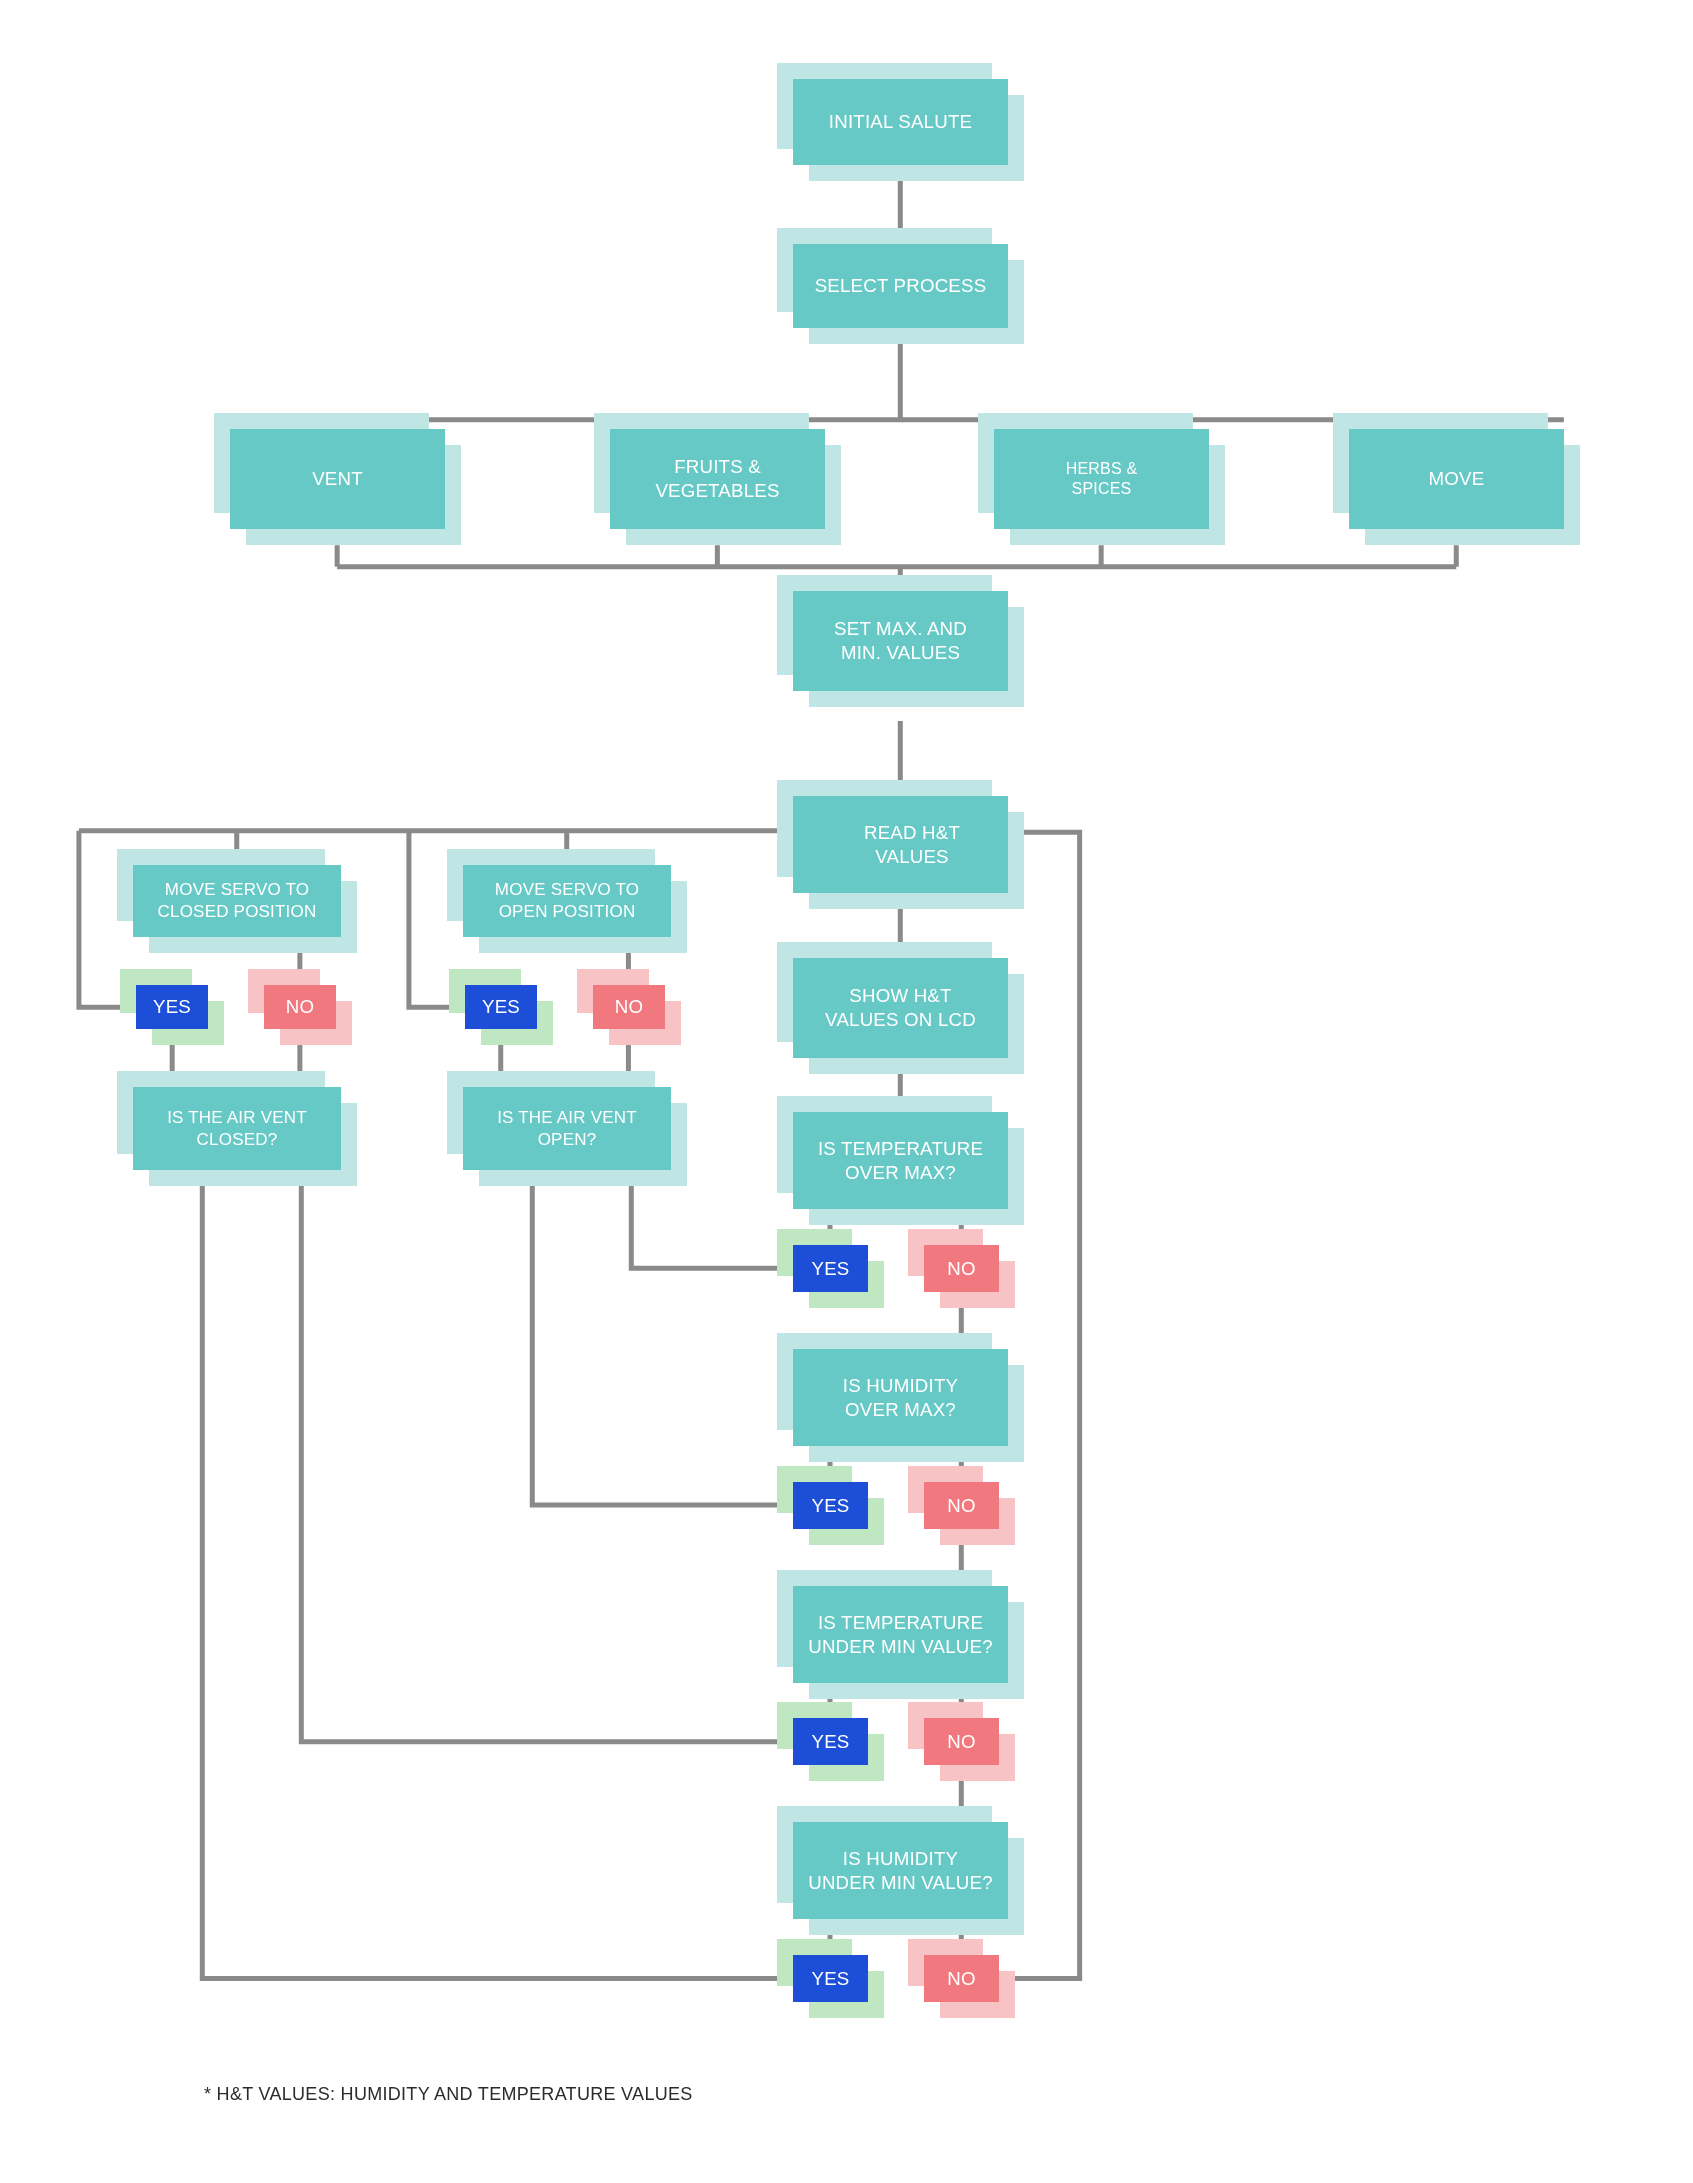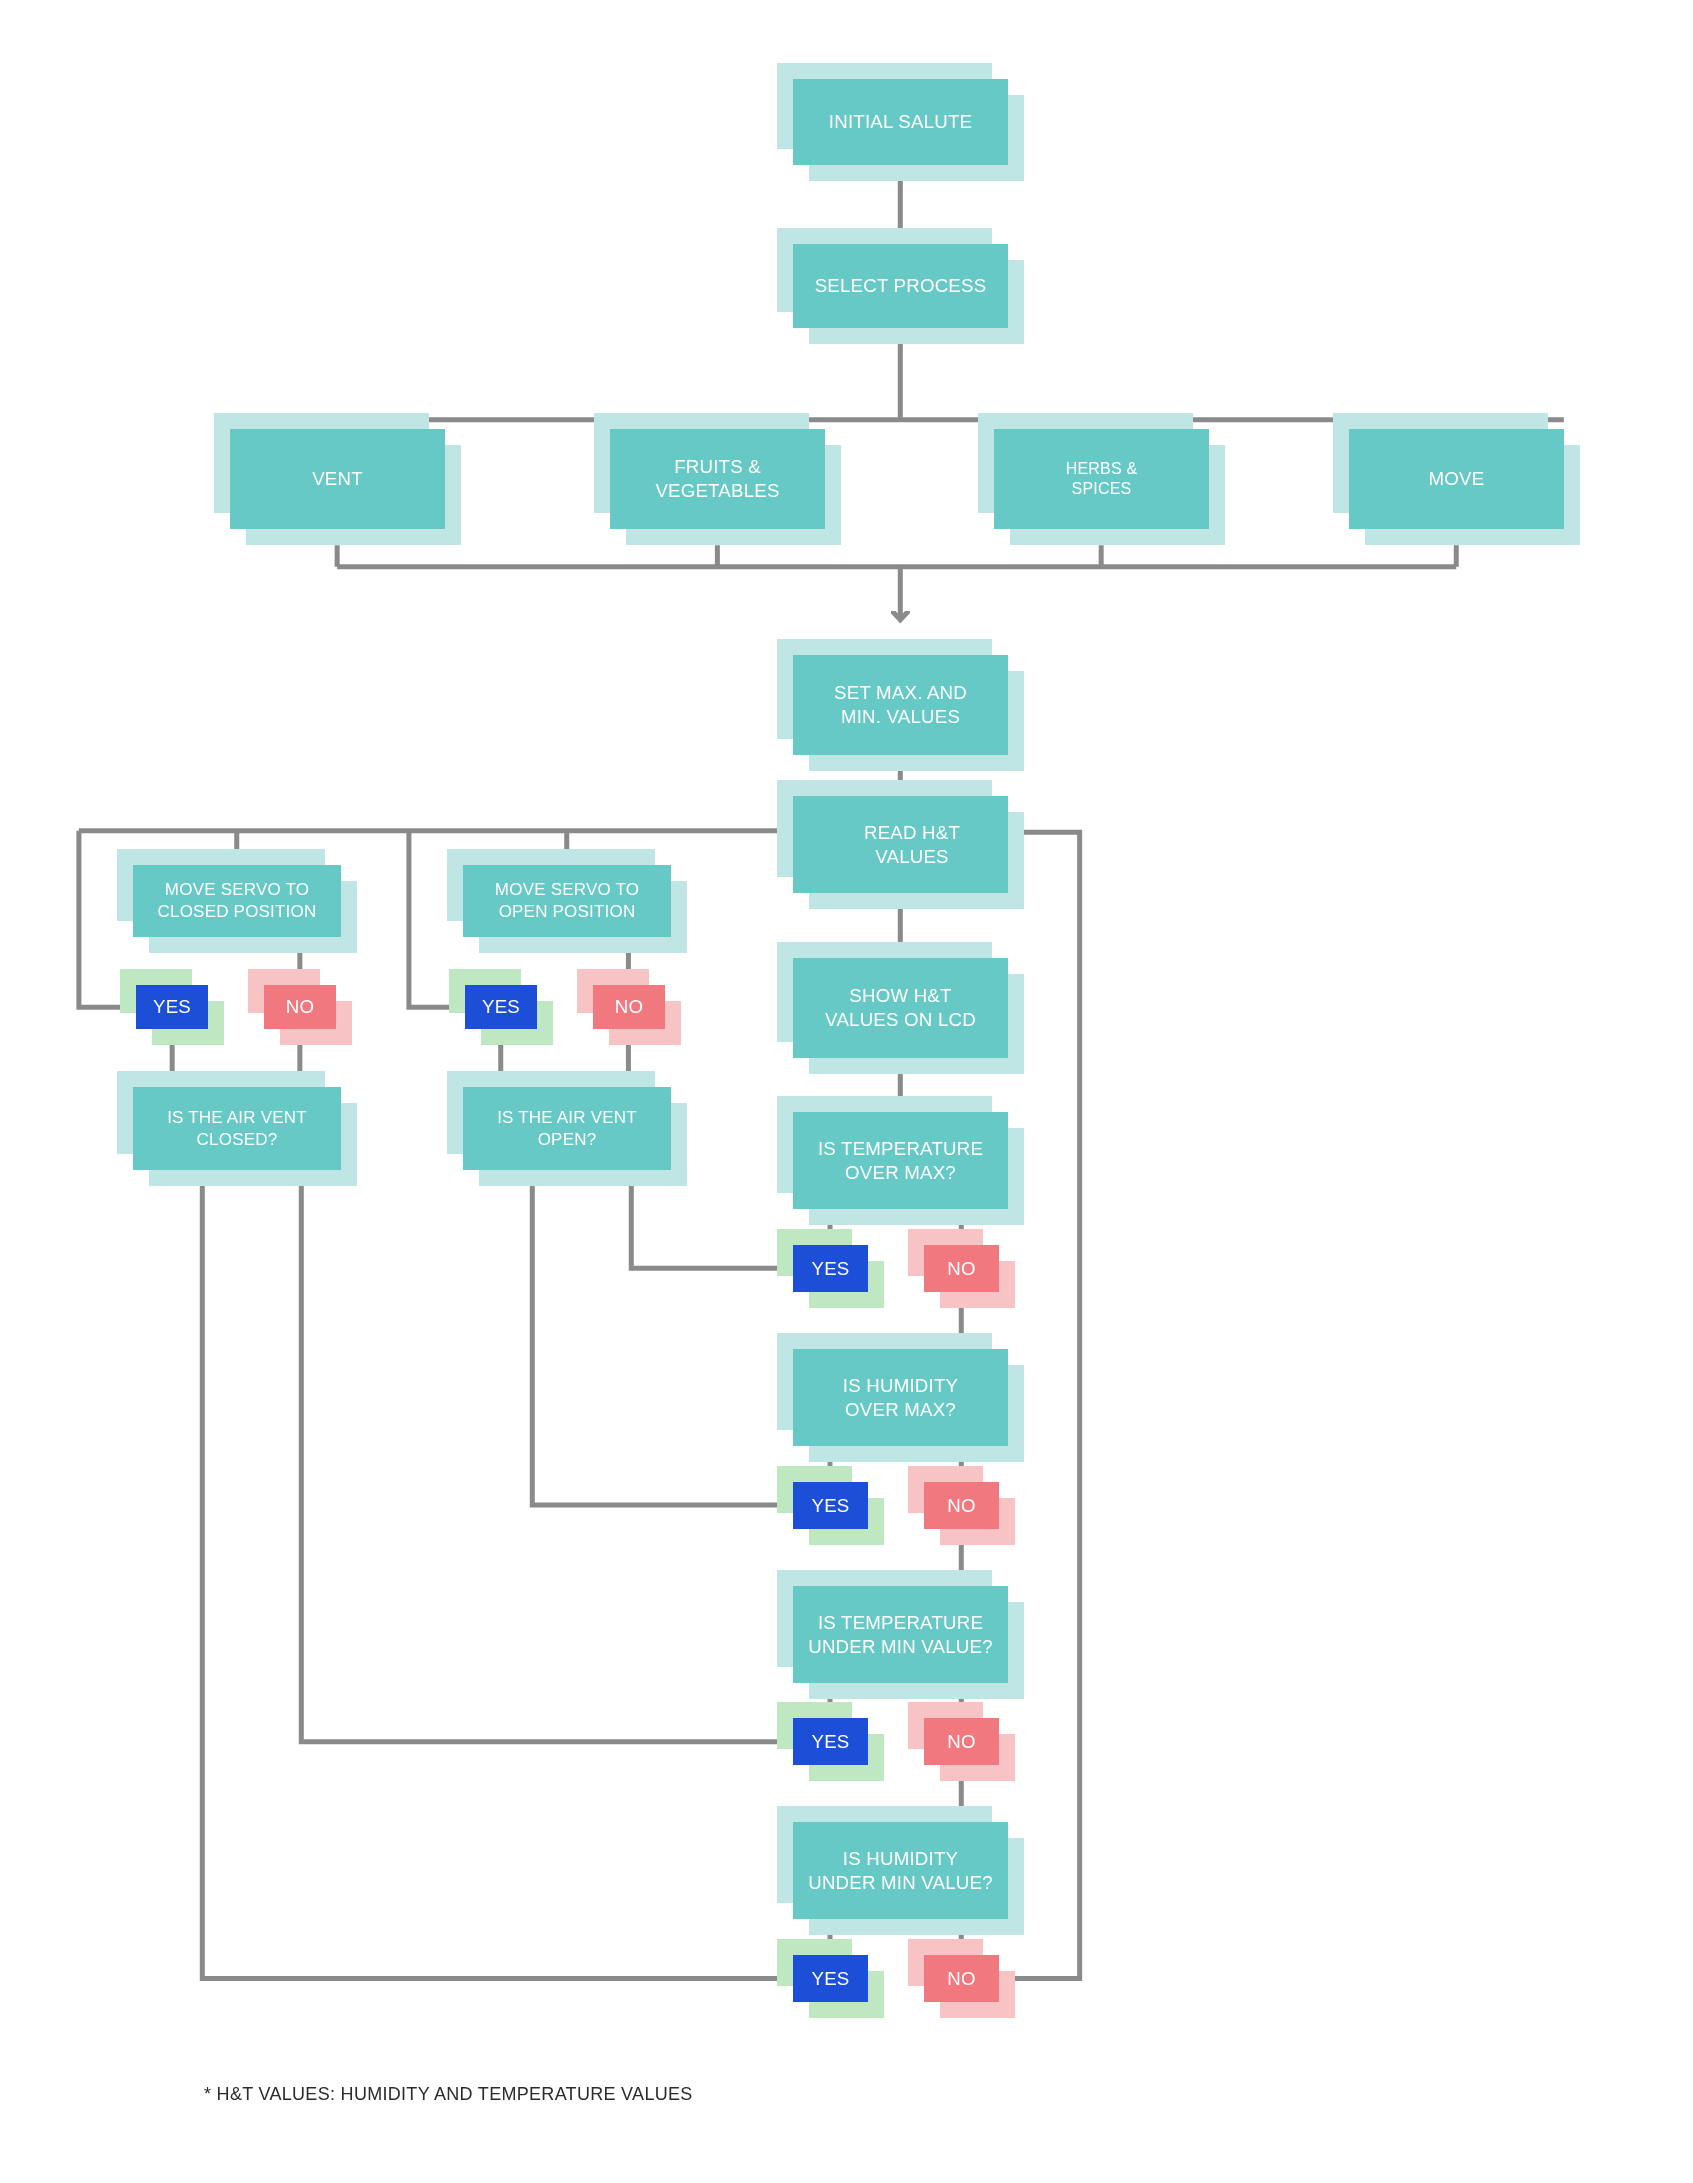--- a/index.html
+++ b/index.html
@@ -144,21 +144,21 @@
 SPICES</div>
         </div>
       </div>
       <div class="node teal" style="left: 1349px; top: 429px; width: 215px; height: 100px;">
         <div class="ghost"></div>
         <div class="ghost2"></div>
         <div class="face">
           <div class="lbl" style="font-size: 18.7px;">MOVE</div>
         </div>
       </div>
-      <div class="node teal" style="left: 793px; top: 655px; width: 215px; height: 100px;">
+      <div class="node teal" style="left: 793px; top: 591px; width: 215px; height: 100px;">
         <div class="ghost"></div>
         <div class="ghost2"></div>
         <div class="face">
           <div class="lbl" style="font-size: 18.7px;">SET MAX. AND
 MIN. VALUES</div>
         </div>
       </div>
       <div class="node teal" style="left: 793px; top: 796px; width: 215px; height: 97px;">
         <div class="ghost"></div>
         <div class="ghost2"></div>

